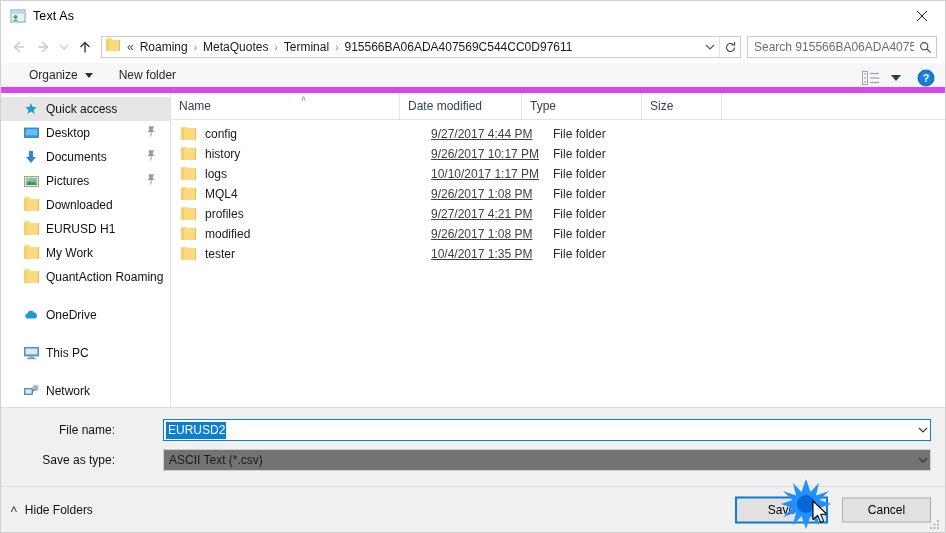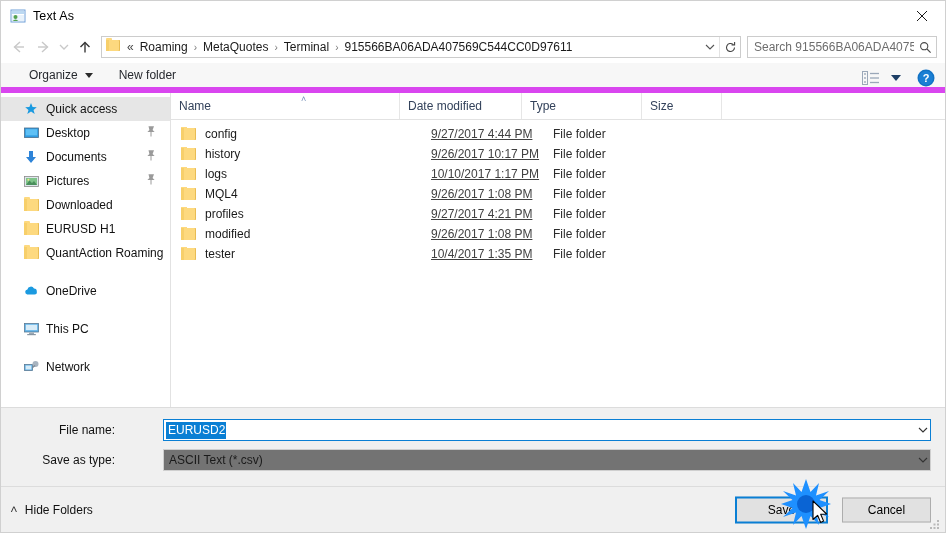--- a/index.html
+++ b/index.html
@@ -569,20 +569,26 @@
       <div class="nav-item indent">
         <span class="nav-ico">
             <span class="folder"></span>
           </span>
         <span class="nav-label">EURUSD H1</span>
       </div>
       <div class="nav-item indent">
         <span class="nav-ico">
             <span class="folder"></span>
           </span>
+        <span class="nav-label">My Work</span>
+      </div>
+      <div class="nav-item indent">
+        <span class="nav-ico">
+            <span class="folder"></span>
+          </span>
         <span class="nav-label">QuantAction Roaming</span>
       </div>
 
       <div class="nav-gap"></div>
 
       <div class="nav-item">
         <span class="nav-ico">
           <svg width="16" height="12" viewBox="0 0 16 12">
             <path d="M4.2 9.5 a2.6 2.6 0 0 1 0.2 -5.1 a3.6 3.6 0 0 1 6.6 -1 a2.9 2.9 0 0 1 2.8 3 a2.6 2.6 0 0 1 -2.3 3.1 Z" fill="#1b9ae0"></path>
           </svg>

